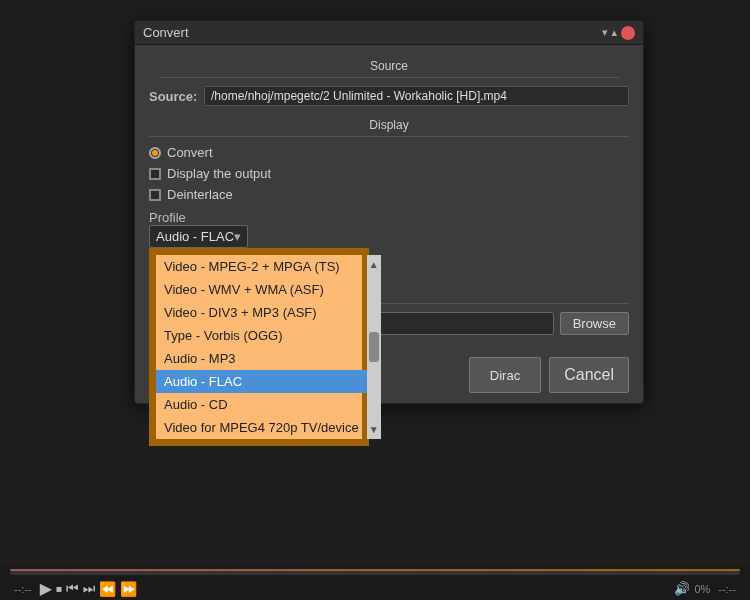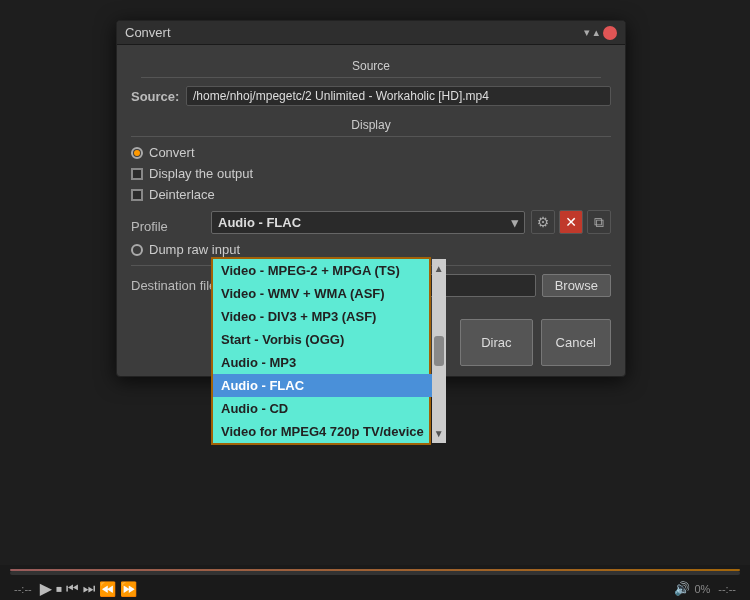--- a/index.html
+++ b/index.html
@@ -34,21 +34,21 @@
       color: #ccc;
       font-size: 13px;
       padding: 2px 10px;
       cursor: pointer;
     }
 
     
     .dialog {
       position: absolute;
       top: 20px;
-      left: 116px;
+      left: 134px;
       width: 510px;
       background: #3c3c3c;
       border: 1px solid #222;
       border-radius: 4px;
       box-shadow: 0 4px 20px rgba(0,0,0,0.7);
       z-index: 10;
     }
 
     .dialog-titlebar {
       display: flex;
@@ -148,21 +148,21 @@
       width: 12px; height: 12px;
       border: 2px solid #888;
       margin-right: 6px;
       background: #2a2a2a;
       flex-shrink: 0;
     }
 
     .row-label { color: #ccc; font-size: 13px; }
 
     .profile-row {
-      display: flex; align-items: flex-end; margin: 8px 0;
+      display: flex; align-items: flex-start; margin: 8px 0; flex-direction: column;
     }
     .profile-label {
       color: #bbb; font-size: 13px; width: 80px;
     }
     .profile-select {
       width: 100%;
       background: #2a2a2a;
       border: 1px solid #666;
       color: #ddd;
       padding: 3px 6px;
@@ -225,37 +225,36 @@
       color: #ddd;
       padding: 4px 20px;
       font-size: 13px;
       cursor: pointer;
       border-radius: 2px;
     }
     .cancel-btn {
       background: #555;
       border: 1px solid #777;
       color: #ddd;
-      padding: 15px 14px;
-      font-size: 13px;
+      padding: 8px 14px;
+      font-size: 16px;
       cursor: pointer;
       border-radius: 2px;
     }
 
     
     .dropdown-list {
       position: absolute;
       top: 100%;
       left: 0;
       width: 220px;
-      background: #5eead4;
-      border: 2px solid #a16207;
+      background: #fdba74;
+      border: 7px solid #a16207;
       z-index: 100;
       color: #222;
-      margin-top: 23px;
     }
     .dropdown-item {
       padding: 4px 8px;
       font-size: 13px;
       cursor: pointer;
       white-space: nowrap;
     }
     .dropdown-item.selected {
       background: #4a90d9;
       color: #fff;
@@ -375,33 +374,33 @@
       <span class="row-label">Display the output</span>
     </div>
 
     <div class="radio-row">
       <div class="checkbox-box"></div>
       <span class="row-label">Deinterlace</span>
     </div>
 
     <div class="profile-row">
       <span class="profile-label">Profile</span>
-      <div style="position:relative;flex:1;font-weight:bold;">
+      <div style="position:relative;flex:1;">
         <div class="profile-select">
           <span>Audio - FLAC</span>
           <span style="color:#aaa;">▾</span>
         </div>
 
         <div class="dropdown-list">
           <div class="dropdown-wrapper">
             <div class="dropdown-items-container">
               <div class="dropdown-item">Video - MPEG-2 + MPGA (TS)</div>
               <div class="dropdown-item">Video - WMV + WMA (ASF)</div>
               <div class="dropdown-item">Video - DIV3 + MP3 (ASF)</div>
-              <div class="dropdown-item">Start - Vorbis (OGG)</div>
+              <div class="dropdown-item">Type - Vorbis (OGG)</div>
               <div class="dropdown-item">Audio - MP3</div>
               <div class="dropdown-item selected">Audio - FLAC</div>
               <div class="dropdown-item">Audio - CD</div>
               <div class="dropdown-item">Video for MPEG4 720p TV/device</div>
             </div>
             <div class="scrollbar-track">
               <span class="scroll-arrow">▲</span>
               <div class="scrollbar-thumb"></div>
               <span class="scroll-arrow">▼</span>
             </div>

